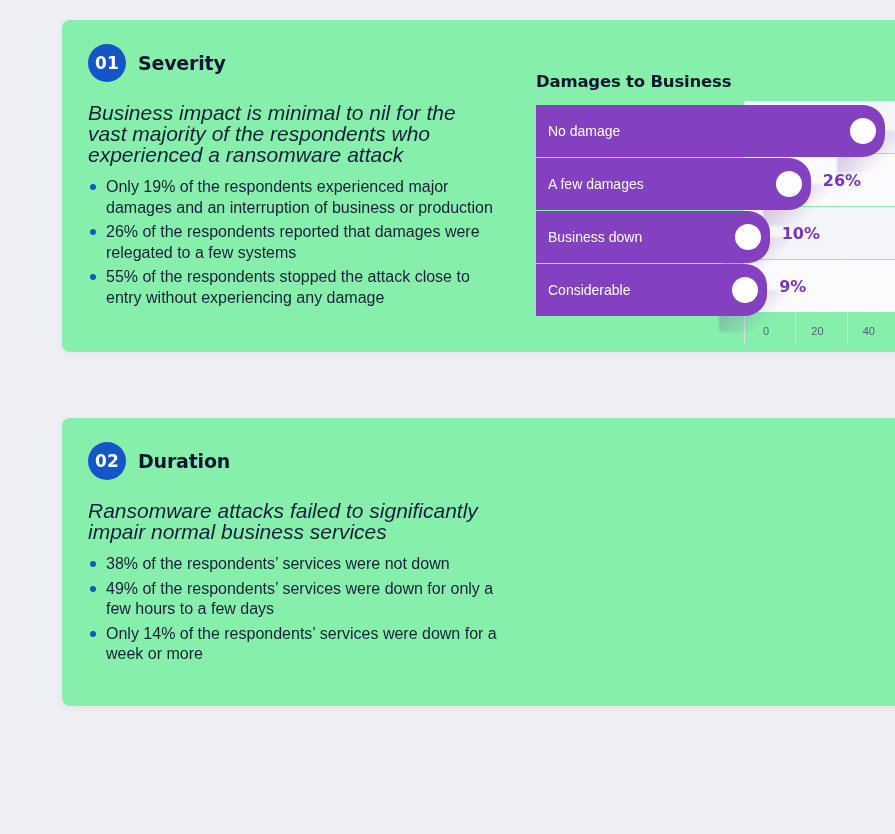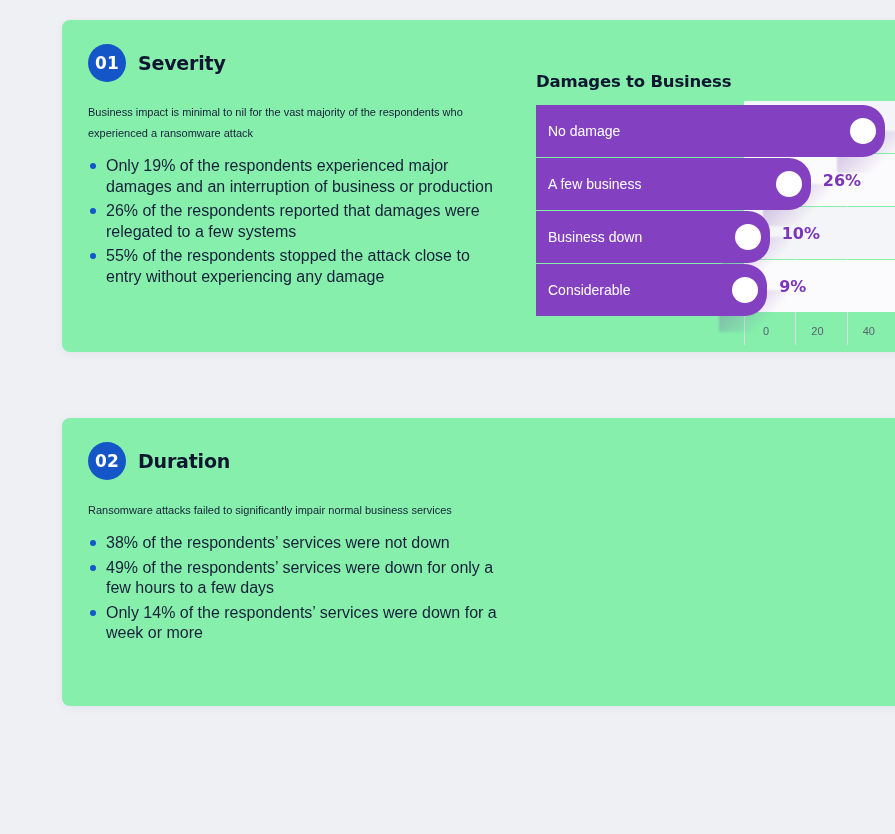--- a/index.html
+++ b/index.html
@@ -38,22 +38,22 @@
     display:flex;align-items:center;justify-content:center;
     font-size:17px;font-weight:bold;letter-spacing:.2px;
     font-family:"DejaVu Sans", sans-serif;
   }
   .head-title{
     font-size:19px;font-weight:bold;color:#0e1630;
     font-family:"DejaVu Sans", sans-serif;letter-spacing:-.2px;
   }
 
   .lede{
-    font-size:11px;line-height:21px;color:#16203a;
-    margin:0 0 12px 0;max-width:400px;
+    font-size:21px;line-height:21px;color:#16203a;
+    margin:0 0 12px 0;max-width:400px;font-style:italic;
   }
   ul.bullets{list-style:none;margin:0;padding:0;}
   ul.bullets li{
     position:relative;
     padding-left:18px;
     font-size:16px;line-height:20.5px;color:#16203a;
     margin-bottom:4px;
     max-width:406px;
   }
   ul.bullets li .dot{
@@ -173,21 +173,21 @@
                 <div class="bar" style="width: 349.35px;">
                   <span class="blabel">No damage</span>
                   <span class="knob"></span>
                 </div>
                 <div class="value" style="left: 366px;">55%</div>
               </div>
               <div class="row">
                 <div class="rowbg" style="background: rgb(251, 251, 253);"></div>
                 <div class="shadow" style="left: 226.82px;"></div>
                 <div class="bar" style="width: 274.82px;">
-                  <span class="blabel">A few business</span>
+                  <span class="blabel">A few damages</span>
                   <span class="knob"></span>
                 </div>
                 <div class="value" style="left: 286.82px;">26%</div>
               </div>
               <div class="row">
                 <div class="rowbg"></div>
                 <div class="shadow" style="left: 185.7px;"></div>
                 <div class="bar" style="width: 233.7px;">
                   <span class="blabel">Business down</span>
                   <span class="knob"></span>

